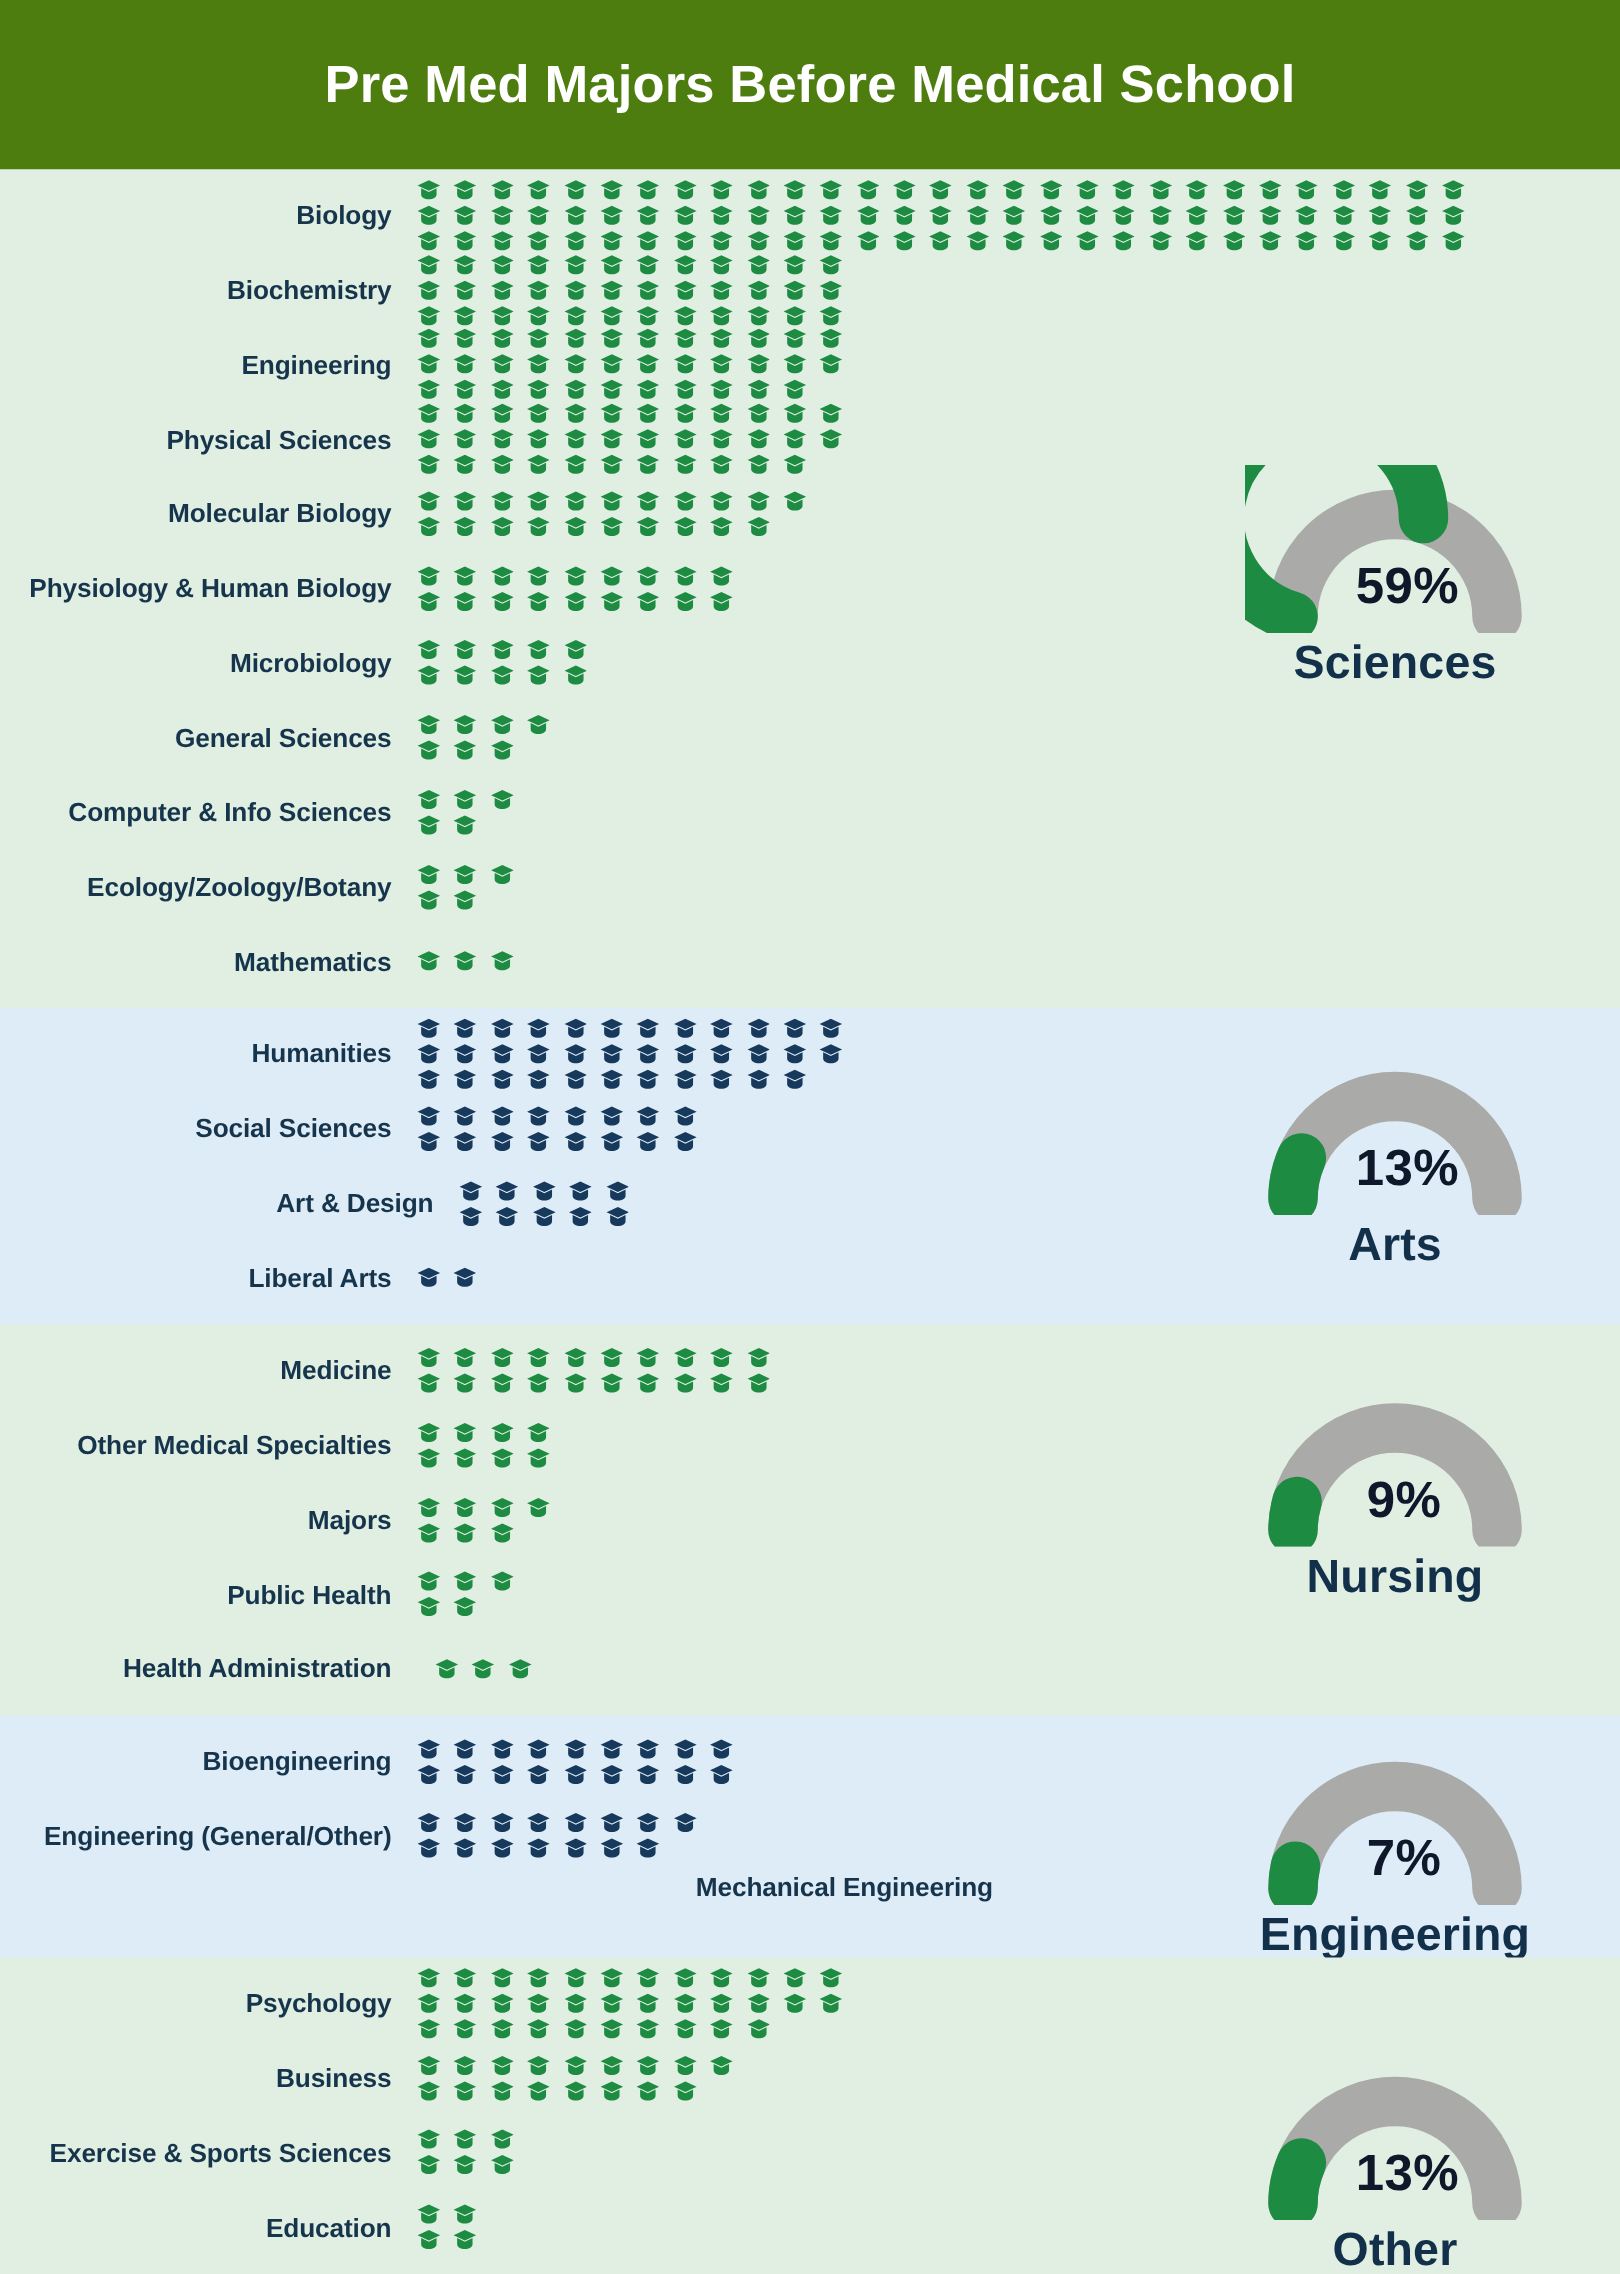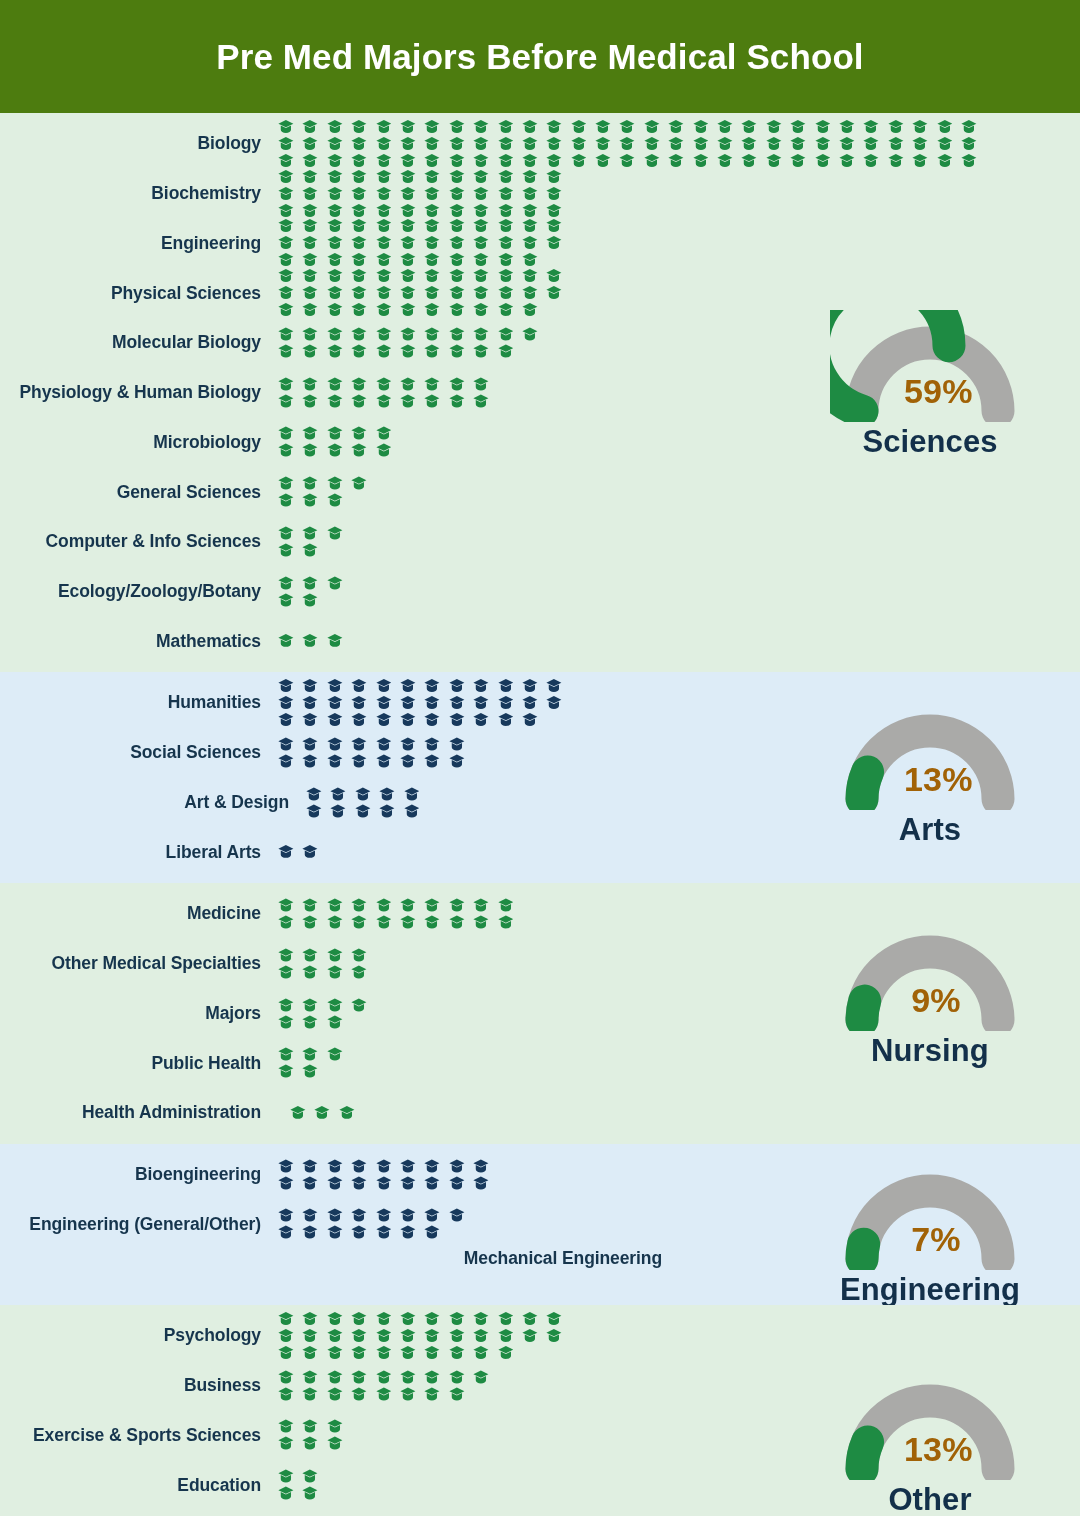--- a/index.html
+++ b/index.html
@@ -109,21 +109,21 @@
     width:200px;height:112px;
   }
   .gauge svg{display:block;}
   .gauge-pct{
     position:absolute;
     left:50%;
     top:62px;
     transform:translateX(-38%);
     font-size:34px;
     font-weight:bold;
-    color:#a16207;
+    color:#0f172a;
     letter-spacing:0.2px;
   }
   .gauge-label{
     margin-top:2px;
     font-size:31px;
     font-weight:bold;
     color:#13304a;
     letter-spacing:0.1px;
     text-align:center;
     white-space:nowrap;

